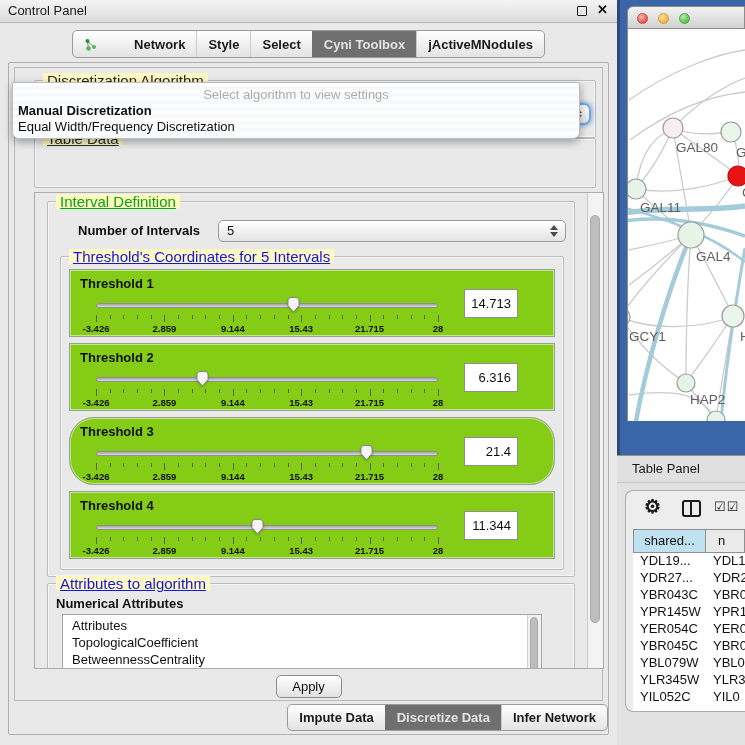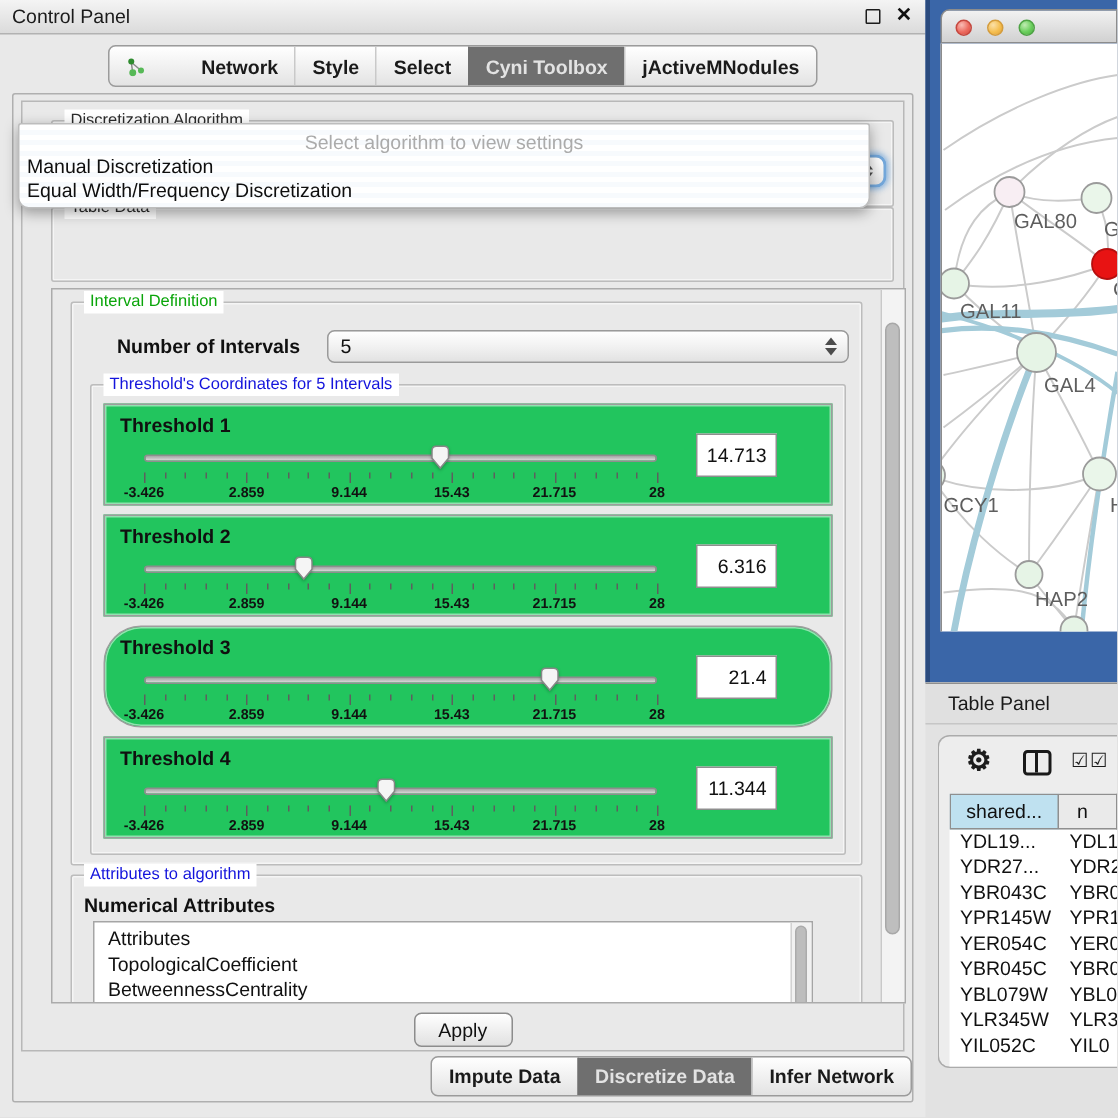--- a/index.html
+++ b/index.html
@@ -21,43 +21,43 @@
     color:#1a1a1a;border-left:1px solid #C9C9C9;white-space:nowrap;}
   .tab:first-child{border-left:none;gap:32px;}
   .tab.sel{background:#6F6F6F;color:#E3E3E3;border-left-color:#6F6F6F;}
   .tab .icon{margin-right:5px;display:inline-flex;}
   .content-panel{position:absolute;left:8px;top:62px;width:601px;height:673px;
     background:#E9E9E9;border:1px solid #AFAFAF;border-radius:2px;box-sizing:border-box;}
   .inner-panel{position:absolute;left:5px;top:4px;width:589px;height:634px;
     border:1px solid #B8B8B8;background:#E9E9E9;box-sizing:border-box;}
   .group{position:absolute;border:1px solid #BCBCBC;border-radius:2px;
     box-shadow:inset 0 0 0 1px rgba(255,255,255,.55);}
-  .group>.gtitle{position:absolute;top:-8px;left:8px;background:#ffffff;
-    padding:0 4px;font-size:11px;line-height:15px;white-space:nowrap;}
+  .group>.gtitle{position:absolute;top:-8px;left:8px;background:#fef9c3;
+    padding:0 4px;font-size:15px;line-height:15px;white-space:nowrap;text-decoration:underline;}
   .gt-dark{color:#2b2b2b;}
   .gt-green{color:#0AA50A;}
   .gt-blue{color:#1414DC;}
   .combo{position:absolute;height:22px;border:1px solid #9A9A9A;border-radius:5px;
     background:linear-gradient(#FFFFFF,#F0F0F0 55%,#E2E2E2);font-size:13px;color:#111;box-sizing:border-box;}
   .combo .val{position:absolute;left:8px;top:0;line-height:20px;white-space:nowrap;}
   .spinner{position:absolute;right:7px;top:50%;margin-top:-6px;width:8px;height:12px;}
   .spinner::before{content:"";position:absolute;left:0;top:0;
     border-left:4px solid transparent;border-right:4px solid transparent;border-bottom:5px solid #4c4c4c;}
   .spinner::after{content:"";position:absolute;left:0;bottom:0;
     border-left:4px solid transparent;border-right:4px solid transparent;border-top:5px solid #4c4c4c;}
   .combo.focused{border:2px solid #73A7DA;border-radius:7px;
     box-shadow:0 0 4px 1px rgba(106,162,219,.85);}
   .scrollpanel{position:absolute;left:19px;top:124px;width:570px;height:477px;
     border:1px solid #ABABAB;background:#E9E9E9;overflow:hidden;box-sizing:border-box;}
   .vscroll{position:absolute;top:0;right:0;bottom:0;width:15px;background:#F3F3F3;
     border-left:1px solid #C9C9C9;}
   .vscroll .thumb{position:absolute;left:2px;width:10px;border-radius:6px;
     background:#BEBEBE;border:1px solid #A8A8A8;box-sizing:border-box;}
   .tpanel{position:absolute;left:8px;width:486px;height:68px;border:1px solid #9D9D9D;
-    background:#22c55e;box-shadow:inset 0 0 0 1px rgba(255,255,255,.5);box-sizing:border-box;}
+    background:#84cc16;box-shadow:inset 0 0 0 1px rgba(255,255,255,.5);box-sizing:border-box;}
   .tlabel{position:absolute;left:10px;top:6px;font-weight:bold;font-size:13px;color:#101010;}
   .slider{position:absolute;left:26px;top:26px;width:342px;height:36px;}
   .track{position:absolute;left:0;top:7px;width:100%;height:5px;border-radius:3px;
     background:linear-gradient(#A4A4A4,#DCDCDC);border:1px solid #8E8E8E;box-sizing:border-box;}
   .thumb-s{position:absolute;top:0;width:15px;height:18px;margin-left:-7px;
     filter:drop-shadow(0 1px 1px rgba(0,0,0,.25));}
   .ticks{position:absolute;left:0;top:19px;width:100%;height:8px;}
   .tick{position:absolute;top:0;width:1px;height:4px;background:#5e5e5e;}
   .tick.major{height:7px;}
   .ticklabels{position:absolute;left:0;top:27px;width:100%;height:10px;}
@@ -78,21 +78,21 @@
   .apply-btn{position:absolute;left:50%;transform:translateX(-50%);top:607px;width:66px;height:23px;
     border:1px solid #8C8C8C;border-radius:5px;background:linear-gradient(#FFFFFF,#E1E1E1);
     font-size:13px;text-align:center;line-height:21px;color:#111;box-sizing:border-box;}
   .bottom-tabs{position:absolute;top:641px;left:0;width:100%;display:flex;justify-content:flex-end;}
   .algo-popup{position:absolute;left:12px;top:82px;width:566px;height:55px;background:#fff;
     background-image:repeating-linear-gradient(#FFFFFF 0 3.5px,#F7FAFD 3.5px 7px);
     border:1px solid #BDBDBD;border-radius:2px 2px 7px 7px;
     box-shadow:0 3px 9px rgba(0,0,0,.35);z-index:50;}
   .popup-hint{position:absolute;top:4px;left:0;width:100%;text-align:center;color:#ABABAB;font-size:13px;}
   .popup-opt{position:absolute;left:5px;font-size:13px;color:#0e0e0e;white-space:nowrap;}
-  .popup-opt.hl{font-weight:normal;}
+  .popup-opt.hl{font-weight:bold;}
   
   #desktop{position:absolute;left:617px;top:0;width:128px;height:455px;background:#3A66A8;
     border-left:3px solid #2A4A7E;box-sizing:border-box;}
   .net-window{position:absolute;left:7px;top:6px;width:118px;height:415px;}
   .net-titlebar{position:absolute;top:0;left:0;right:0;height:23px;
     background:linear-gradient(#F2F2F2,#D1D1D1);border:1px solid #8C8C8C;
     border-radius:6px 0 0 0;box-sizing:border-box;}
   .tl{position:absolute;top:6px;width:11px;height:11px;border-radius:50%;box-sizing:border-box;}
   .tl.red{left:9px;background:radial-gradient(circle at 35% 30%,#F9BCB5,#EC6A5E 55%,#D34B41);border:1px solid #C5473E;}
   .tl.yellow{left:30px;background:radial-gradient(circle at 35% 30%,#FBE0A8,#F5BE4F 55%,#DE9F38);border:1px solid #D49C3C;}

